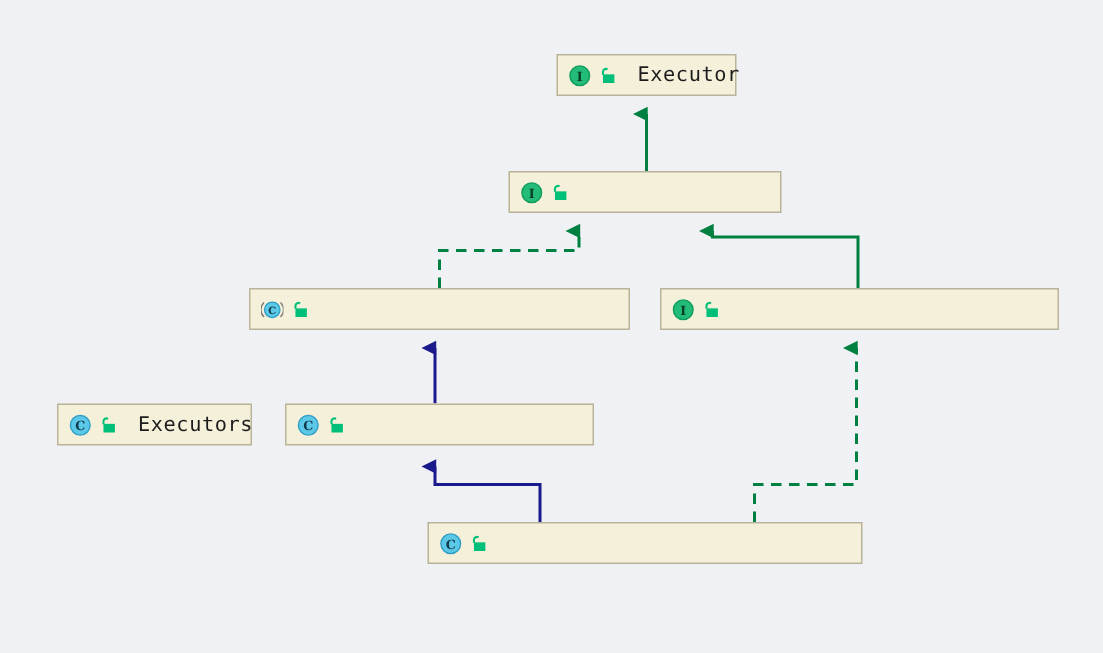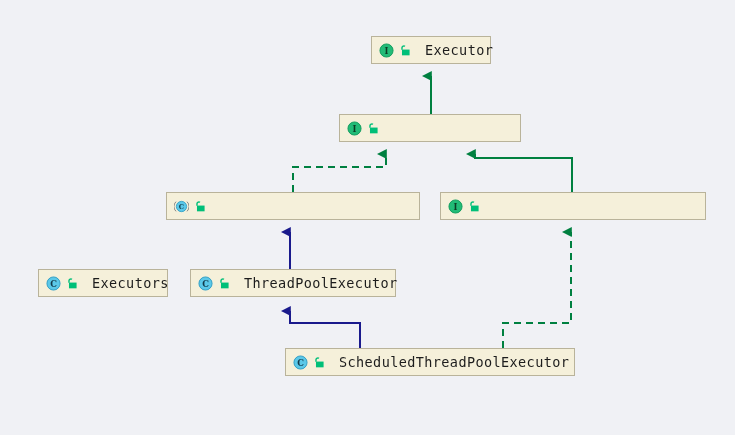--- a/index.html
+++ b/index.html
@@ -169,30 +169,28 @@
     <span class="node-icons">
       <svg class="icon-kind" viewBox="0 0 16 16">
         <circle cx="8" cy="8" r="7" fill="#5bc8e8" stroke="#2f9dc4" stroke-width="1"></circle>
         <text x="8" y="11.4" text-anchor="middle" font-family="DejaVu Serif, serif" font-size="9" font-weight="bold" fill="#123a4a">C</text>
       </svg>
       <svg class="icon-lock" viewBox="0 0 14 14">
         <path d="M3.2 6.2 V4.0 a2.2 2.2 0 0 1 3.3 -1.6" fill="none" stroke="#00bf78" stroke-width="1.5"></path>
         <rect x="3.2" y="6.0" width="8.2" height="6.2" fill="#00bf78"></rect>
       </svg>
     </span>
-    <span class="node-label">ThreadPoolExecutor</span>
   </div>
 
   <div class="uml-node" style="left:285px; top:348px; width:290px;">
     <span class="node-icons">
       <svg class="icon-kind" viewBox="0 0 16 16">
         <circle cx="8" cy="8" r="7" fill="#5bc8e8" stroke="#2f9dc4" stroke-width="1"></circle>
         <text x="8" y="11.4" text-anchor="middle" font-family="DejaVu Serif, serif" font-size="9" font-weight="bold" fill="#123a4a">C</text>
       </svg>
       <svg class="icon-lock" viewBox="0 0 14 14">
         <path d="M3.2 6.2 V4.0 a2.2 2.2 0 0 1 3.3 -1.6" fill="none" stroke="#00bf78" stroke-width="1.5"></path>
         <rect x="3.2" y="6.0" width="8.2" height="6.2" fill="#00bf78"></rect>
       </svg>
     </span>
-    <span class="node-label">ScheduledThreadPoolExecutor</span>
   </div>
 
 </div>
 
 </body></html>

